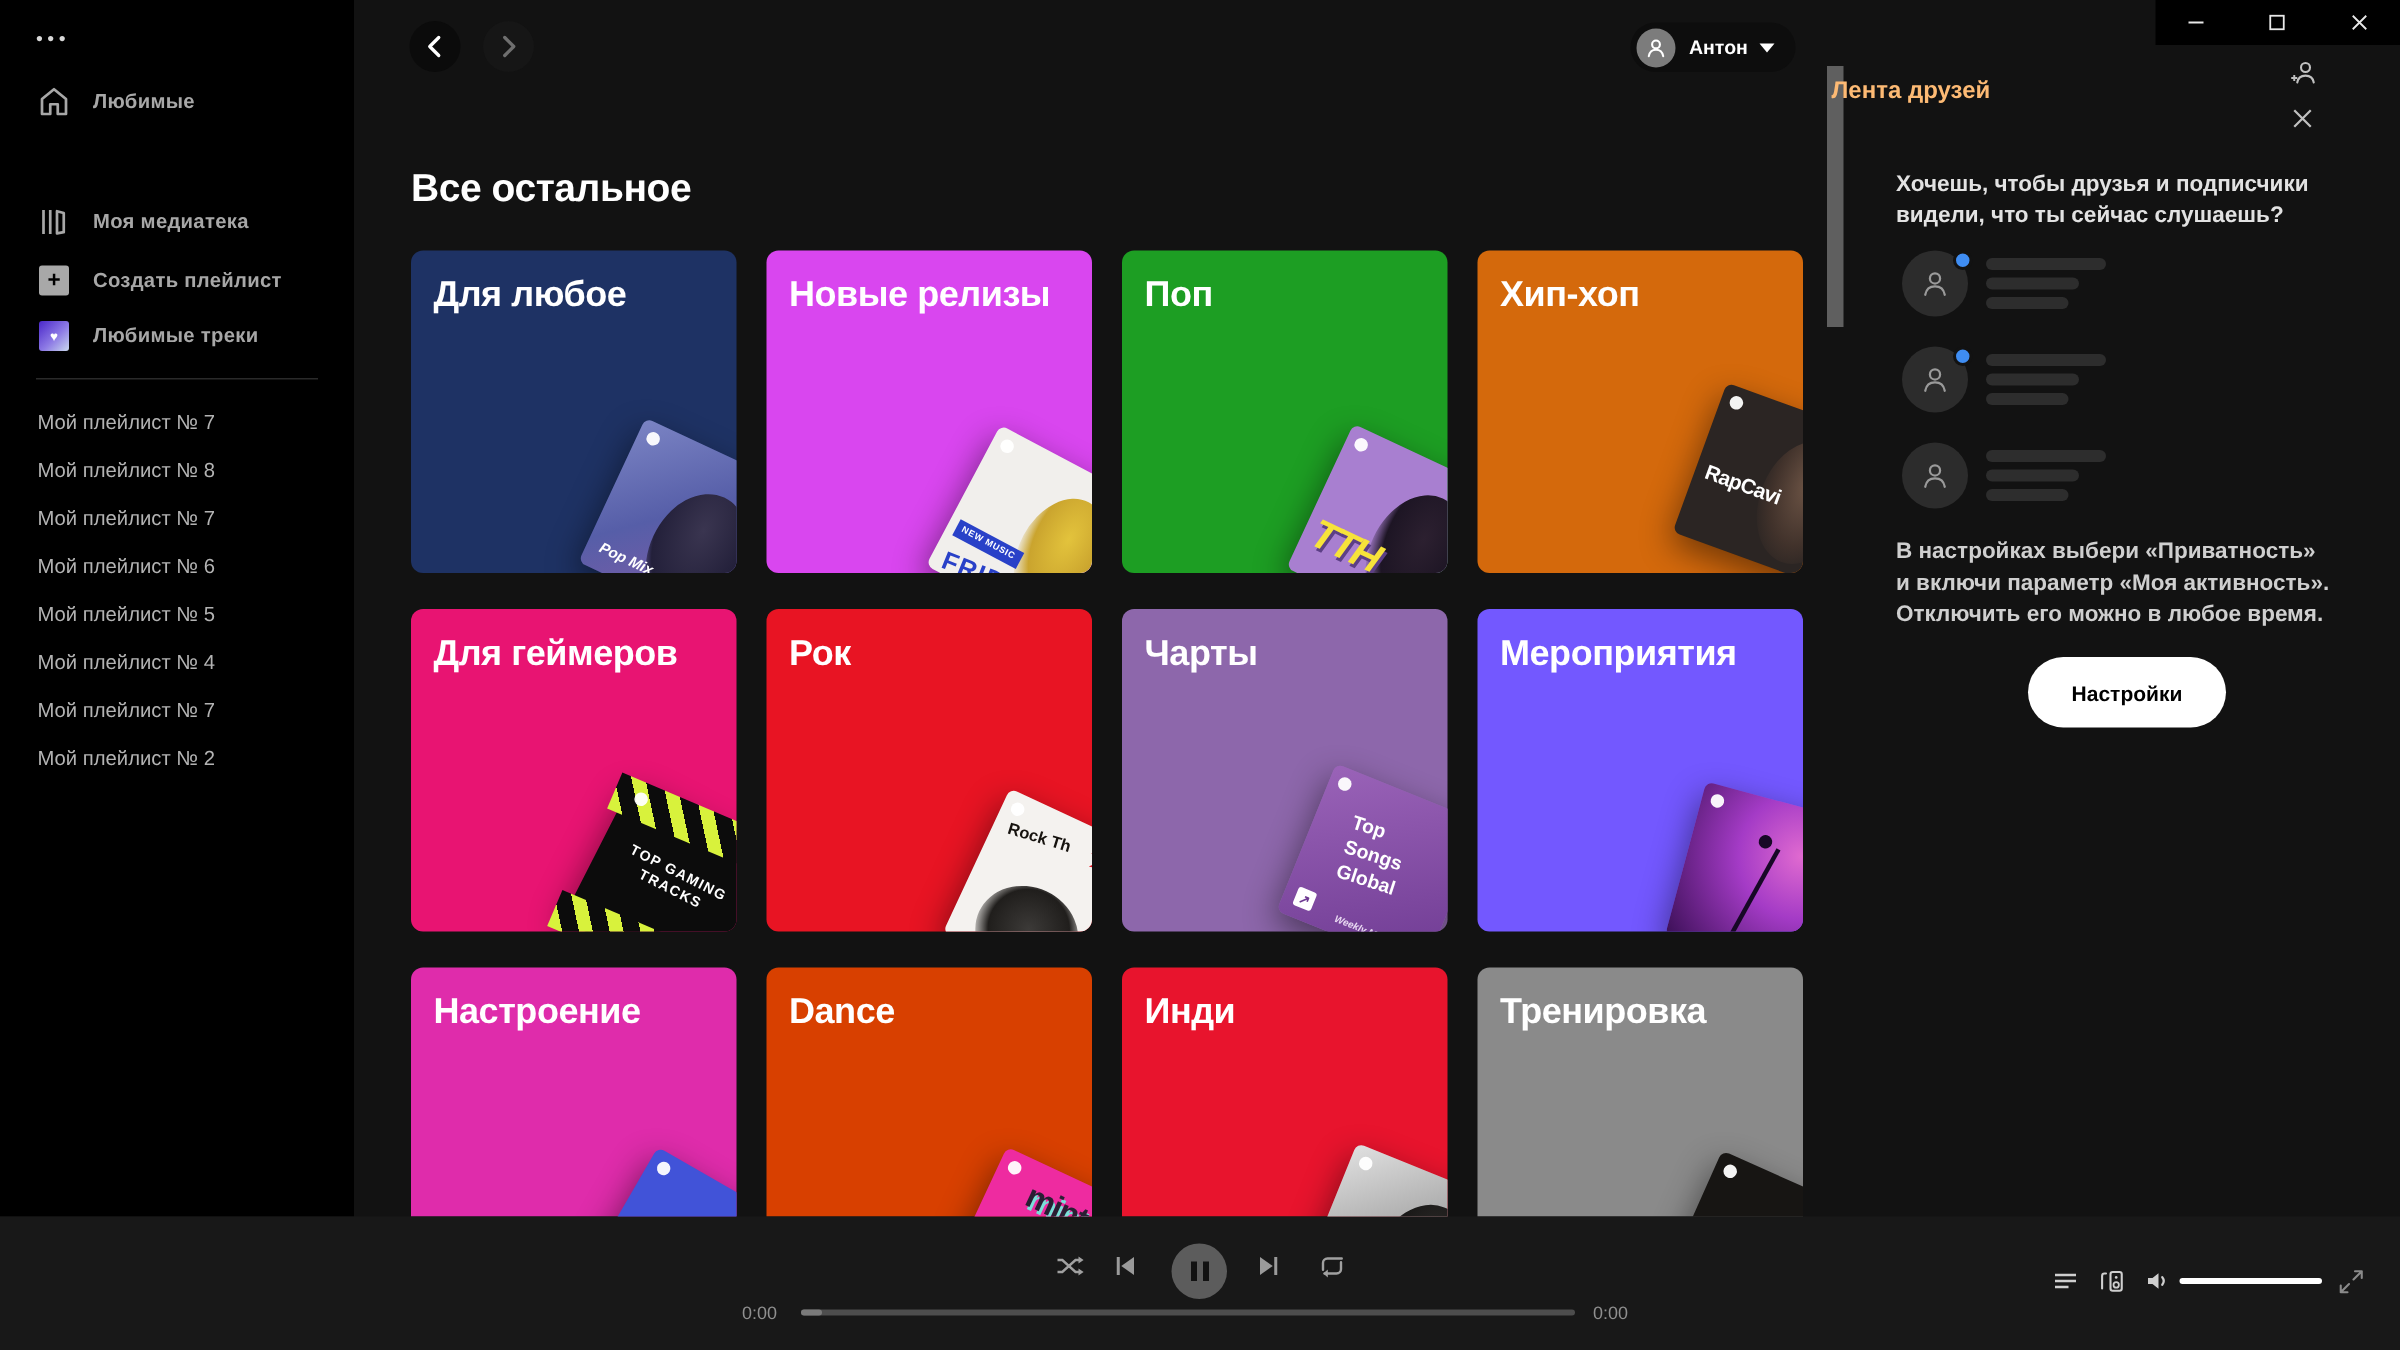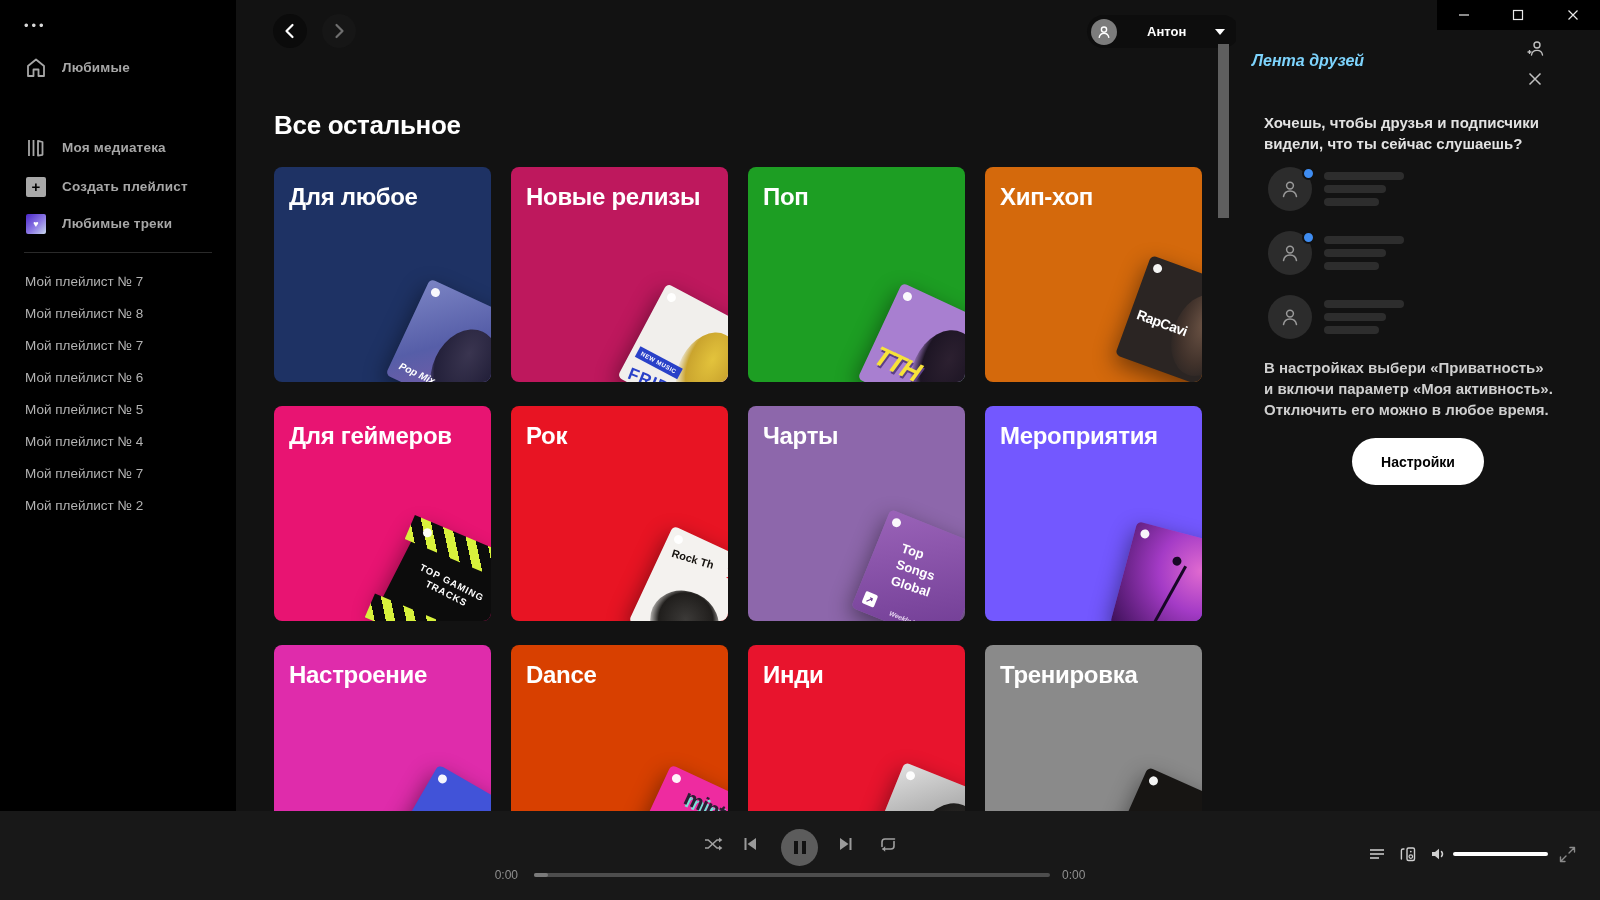--- a/index.html
+++ b/index.html
@@ -24,21 +24,21 @@
   .main{position:absolute;left:236px;top:0;width:1000px;height:811px;overflow:hidden;background:#121212;}
   .nav-circle{position:absolute;top:14px;width:34px;height:34px;border-radius:50%;display:flex;align-items:center;justify-content:center;border:none;padding:0;cursor:pointer;}
   .nav-back{left:37px;background:#0b0b0b;}
   .nav-fwd{left:86px;background:#161616;}
   .search-pill{position:absolute;left:134px;top:12px;width:356px;height:39px;border-radius:20px;background:#fff;display:flex;align-items:center;}
   .search-glyph{position:absolute;left:13px;top:10px;width:19px;height:19px;}
   .search-caret{position:absolute;left:47px;top:11px;width:1.5px;height:17px;background:#4a4a4a;}
   .search-input{position:absolute;left:50px;top:0;width:290px;height:39px;border:none;outline:none;background:transparent;
                 font-family:"Liberation Sans",sans-serif;font-size:14px;color:#121212;}
   .search-input::placeholder{color:#6a6a6a;}
-  .user-pill{position:absolute;left:851px;top:15px;height:33px;border-radius:17px;background:#0d0d0d;display:flex;align-items:center;padding:0 14px 0 4px;cursor:pointer;gap:21px;}
+  .user-pill{position:absolute;left:851px;top:15px;height:33px;border-radius:17px;background:#0d0d0d;display:flex;align-items:center;padding:0 14px 0 4px;cursor:pointer;}
   .user-avatar{width:26px;height:26px;border-radius:50%;background:#7c7c7c;display:flex;align-items:center;justify-content:center;}
   .user-name{margin:0 8px 0 9px;font-size:13px;font-weight:700;color:#fff;}
   .caret-down{width:0;height:0;border-left:5px solid transparent;border-right:5px solid transparent;border-top:6px solid #fff;}
 
   .section-title{position:absolute;left:38px;top:110px;font-size:26px;font-weight:800;color:#fff;letter-spacing:-.3px;}
 
   .tiles{position:absolute;left:38px;top:167px;display:grid;grid-template-columns:repeat(4,217px);grid-auto-rows:215px;gap:24px 20px;}
   .tile{position:relative;border-radius:8px;overflow:hidden;cursor:pointer;}
   .tile-label{position:absolute;left:15px;top:16px;font-size:24px;font-weight:800;color:#fff;letter-spacing:-.3px;z-index:3;}
 
@@ -94,21 +94,21 @@
   .cover-indie{right:-22px;bottom:-24px;transform:rotate(22deg);background:linear-gradient(140deg,#e0e0e0 0%,#9a9a9a 55%,#4a4a4a 100%);}
   .cover-indie .blob{right:4px;top:18px;width:64px;height:88px;background:radial-gradient(ellipse at 50% 35%,#2e2c2a 0%,#191817 55%,transparent 78%);}
 
   .cover-beast{right:-26px;bottom:-30px;transform:rotate(24deg);background:#171513;}
 
   
   .scroll-thumb{position:absolute;left:1218px;top:44px;width:11px;height:174px;background:#5f5f5f;cursor:pointer;}
 
   
   .friends{position:absolute;left:1219px;top:0;width:381px;height:811px;}
-  .friends-title{position:absolute;left:33px;top:52px;font-size:16px;font-weight:700;color:#7dd3fc;font-style:italic;}
+  .friends-title{position:absolute;left:2px;top:52px;font-size:16px;font-weight:700;color:#fdba74;}
   .panel-icon{position:absolute;left:306px;width:20px;height:20px;cursor:pointer;display:flex;align-items:center;justify-content:center;}
   .icon-addfriend{top:38px;}
   .icon-closepanel{top:69px;}
   .friends-intro{position:absolute;left:45px;top:112px;width:292px;font-size:15px;line-height:21px;font-weight:600;color:#e2e2e2;}
   .skel-row{position:absolute;left:45px;width:300px;height:48px;}
   .skel-avatar{position:absolute;left:4px;top:0;width:44px;height:44px;border-radius:50%;background:#2c2c2c;display:flex;align-items:center;justify-content:center;}
   .skel-dot{position:absolute;left:38px;top:0px;width:9px;height:9px;border-radius:50%;background:#3f8df2;border:2px solid #121212;}
   .skel-bar{position:absolute;left:60px;height:8px;border-radius:4px;background:#2d2d2d;}
   .skel-bar.b1{top:5px;width:80px;}
   .skel-bar.b2{top:18px;width:62px;}
@@ -229,21 +229,21 @@
 
       <div class="tile" style="background: rgb(30, 50, 100);">
         <span class="tile-label">Для любое</span>
         <div class="cover cover-pop-mix">
           <span class="sp-dot"></span>
           <span class="blob"></span>
           <span class="pop-mix-text">Pop Mix</span>
         </div>
       </div>
 
-      <div class="tile" style="background: #be185d; padding-left: 44px;">
+      <div class="tile" style="background: #d946ef; padding-left: 44px;">
         <span class="tile-label">Новые релизы</span>
         <div class="cover cover-nmf">
           <span class="sp-dot"></span>
           <span class="blob"></span>
           <span class="nmf-box">NEW MUSIC</span>
           <span class="nmf-friday">FRIDAY</span>
         </div>
       </div>
 
       <div class="tile" style="background: rgb(29, 158, 35);">

